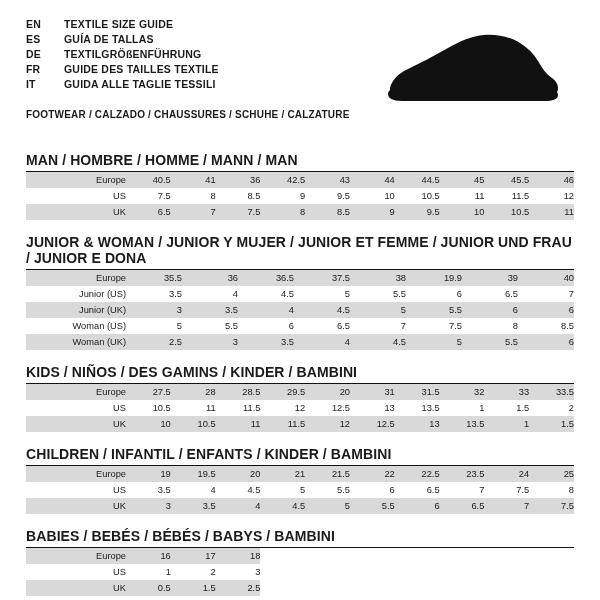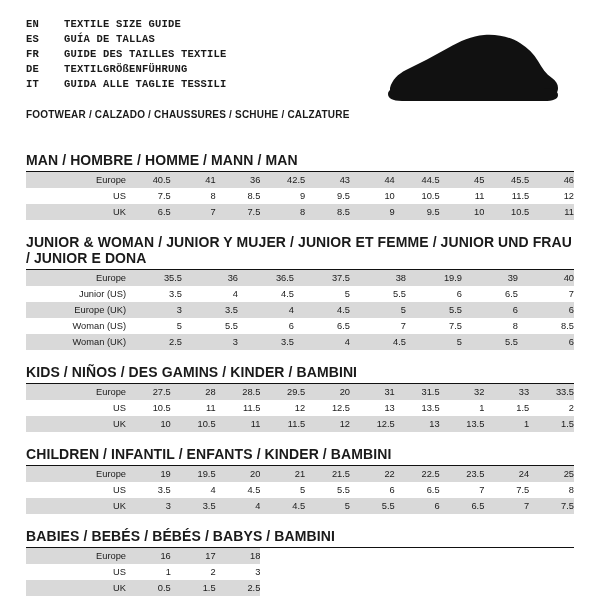--- a/index.html
+++ b/index.html
@@ -19,21 +19,20 @@
     width: 600px;
     height: 600px;
     box-sizing: border-box;
     padding: 18px 26px 0 26px;
   }
   
   .header {
     position: relative;
     display: flex;
     align-items: flex-end;
-    font-family: Liberation Mono, monospace;
   }
   .lang-table {
     border-collapse: collapse;
     font-size: 10.5px;
     letter-spacing: 0.2px;
   }
   .lang-table td {
     padding: 0 0 1.5px 0;
     vertical-align: top;
     line-height: 13.5px;
@@ -103,26 +102,26 @@
       <tbody>
         <tr>
           <td class="lang-code">EN</td>
           <td>TEXTILE SIZE GUIDE</td>
         </tr>
         <tr>
           <td class="lang-code">ES</td>
           <td>GUÍA DE TALLAS</td>
         </tr>
         <tr>
+          <td class="lang-code">DE</td>
+          <td>TEXTILGRÖßENFÜHRUNG</td>
+        </tr>
+        <tr>
           <td class="lang-code">FR</td>
           <td>GUIDE DES TAILLES TEXTILE</td>
-        </tr>
-        <tr>
-          <td class="lang-code">DE</td>
-          <td>TEXTILGRÖßENFÜHRUNG</td>
         </tr>
         <tr>
           <td class="lang-code">IT</td>
           <td>GUIDA ALLE TAGLIE TESSILI</td>
         </tr>
       </tbody>
     </table>
 
     <div class="shoe-wrap">
       <svg viewBox="0 0 192 82" width="192" height="82" aria-hidden="true">
@@ -207,21 +206,21 @@
             <td>3.5</td>
             <td>4</td>
             <td>4.5</td>
             <td>5</td>
             <td>5.5</td>
             <td>6</td>
             <td>6.5</td>
             <td>7</td>
           </tr>
           <tr class="shade">
-            <td class="rowlabel">Europe (UK)</td>
+            <td class="rowlabel">Junior (UK)</td>
             <td>3</td>
             <td>3.5</td>
             <td>4</td>
             <td>4.5</td>
             <td>5</td>
             <td>5.5</td>
             <td>6</td>
             <td>6</td>
           </tr>
           <tr class="plain">

